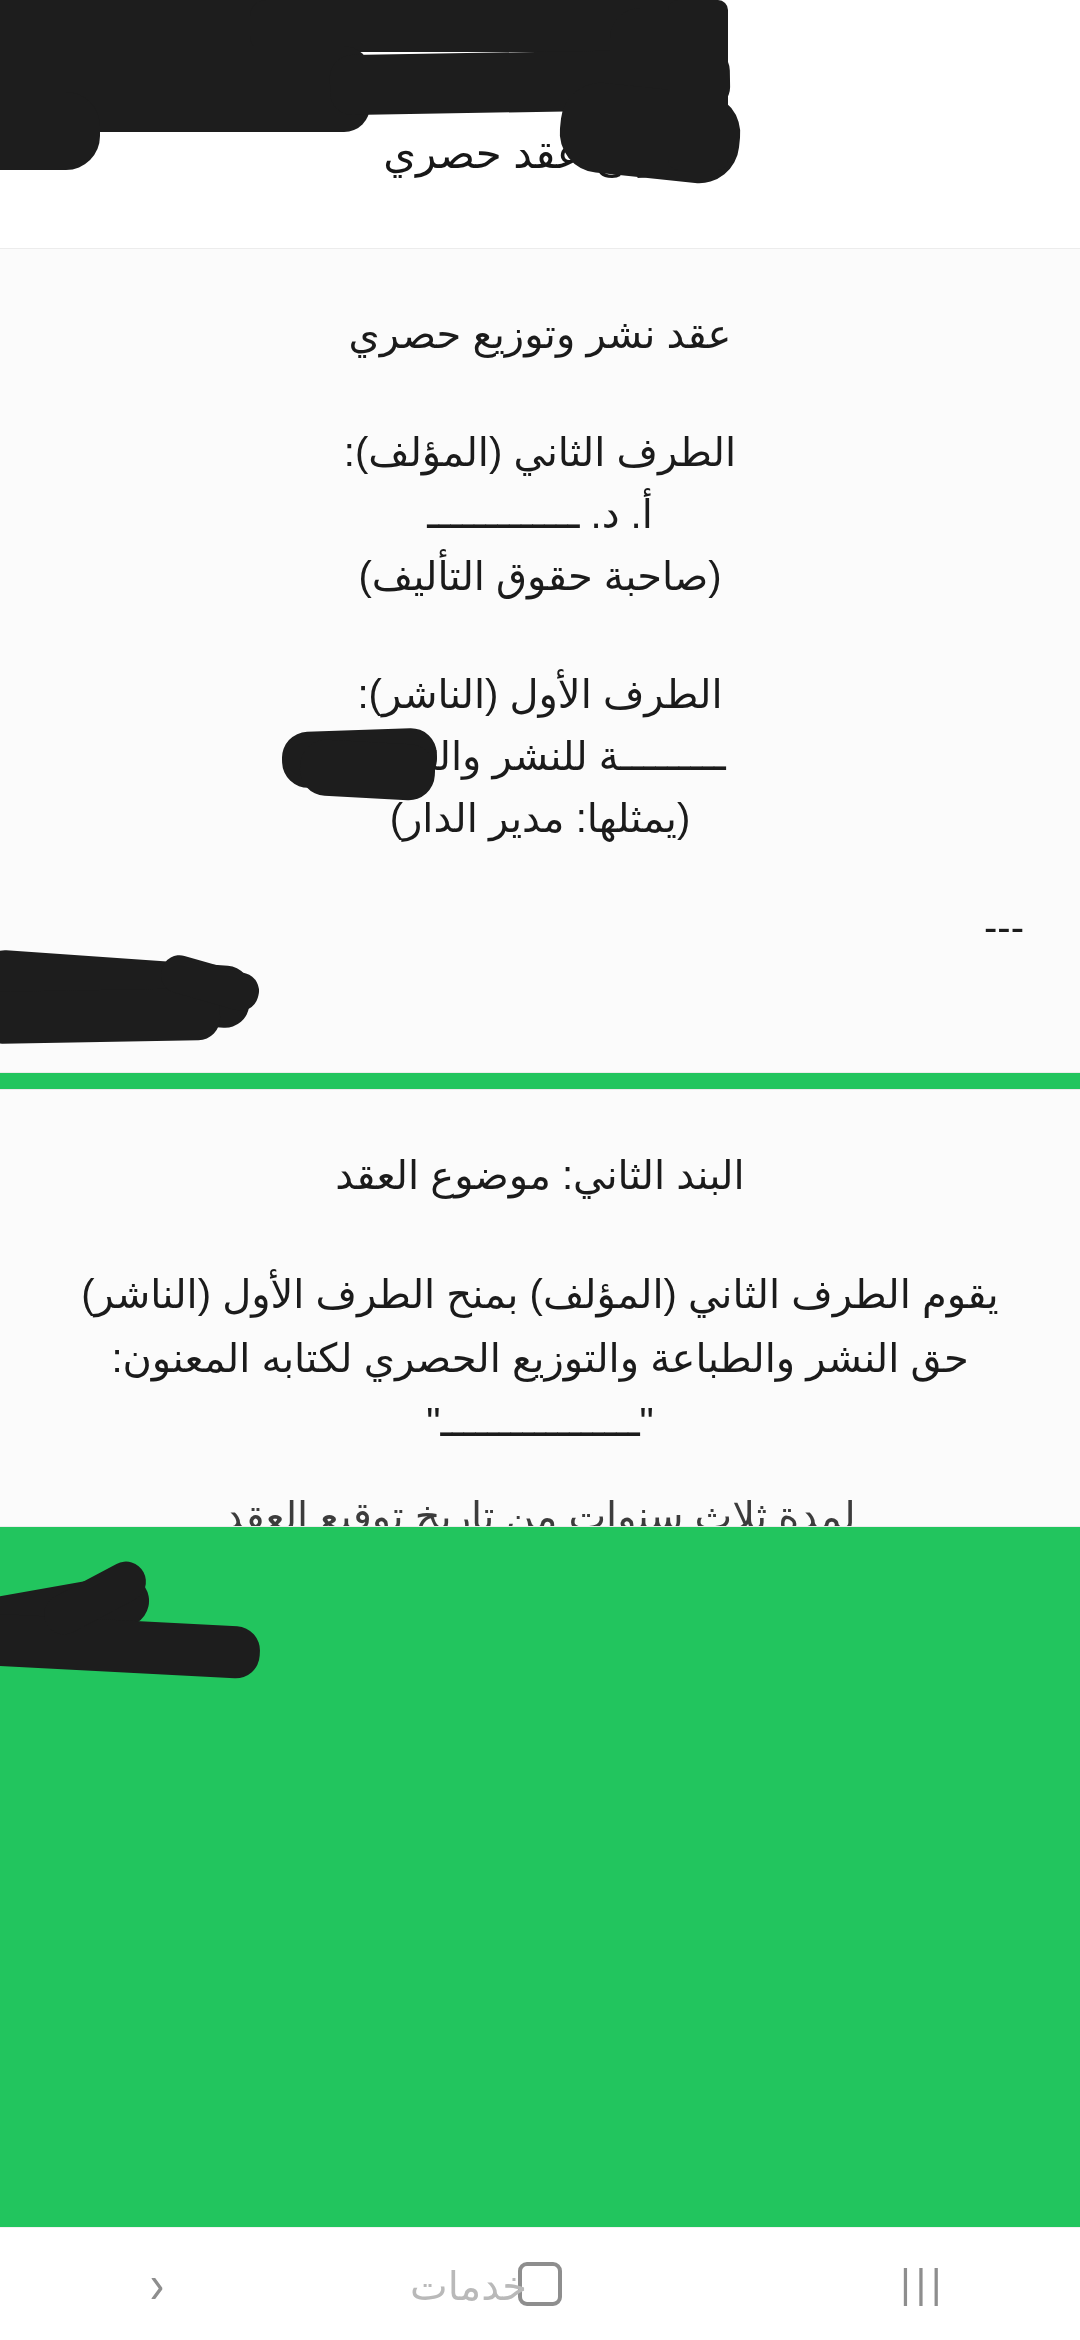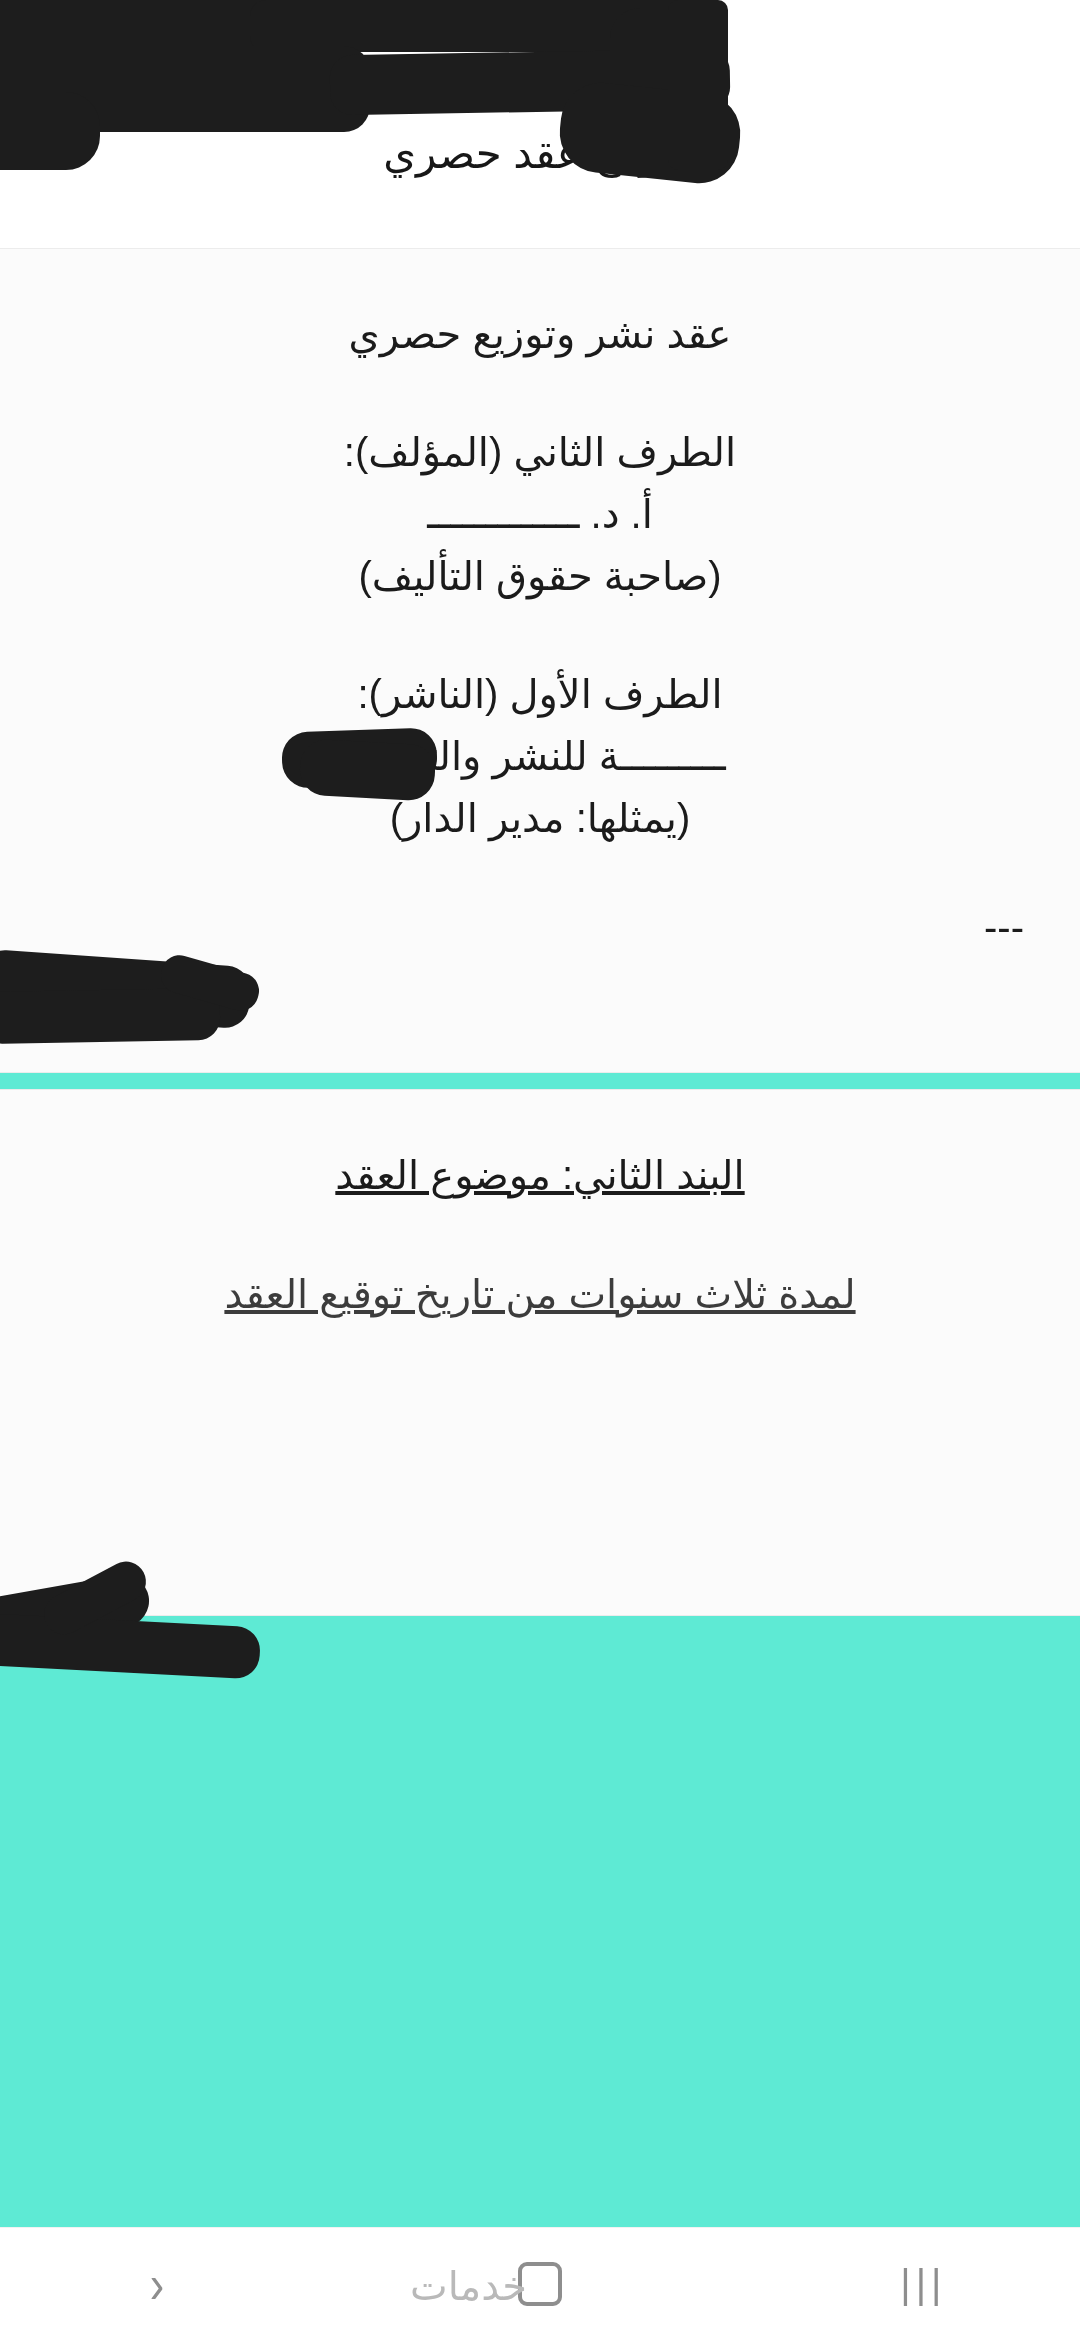--- a/index.html
+++ b/index.html
@@ -41,42 +41,41 @@
     font-size: 42px;
     line-height: 1.25;
     color: #171717;
     letter-spacing: 0.2px;
   }
 
   
   .cards {
     flex: 1 1 auto;
     position: relative;
-    background: #5eead4;
+    background: #22c55e;
     padding: 0;
   }
   .card {
     background: #fbfbfb;
     border: 1px solid #ececec;
     border-left: none;
     border-right: none;
     box-sizing: border-box;
     padding: 54px 56px 60px 56px;
   }
   .card + .card {
     margin-top: 16px;
   }
   .card.first {
     height: 825px;
   }
   .card.second {
-    height: 527px;
+    height: 438px;
     overflow: hidden;
     padding-bottom: 8px;
-    text-decoration: underline;
   }
   .para {
     font-size: 40px;
     line-height: 1.55;
     color: #1b1b1b;
     margin: 0 0 56px 0;
     white-space: pre-line;
     text-align: right;
   }
   .para.center {
@@ -214,20 +213,21 @@
 أ. د. ـــــــــــــ
 (صاحبة حقوق التأليف)</p>
       <p class="para center">الطرف الأول (الناشر):
 ـــــــــة للنشر والتوزيع
 (يمثلها: مدير الدار)</p>
       <p class="dashes">---</p>
     </div>
 
     <div class="card second">
       <p class="para center">البند الثاني: موضوع العقد</p>
+      <p class="para justified block">يقوم الطرف الثاني (المؤلف) بمنح الطرف الأول (الناشر) حق النشر والطباعة والتوزيع الحصري لكتابه المعنون: "ـــــــــــــــــ"</p>
       <p class="para justified clipped">لمدة ثلاث سنوات من تاريخ توقيع العقد</p>
     </div>
 
     <div class="redaction r-name1"></div>
     <div class="redaction r-name1b"></div>
     <div class="redaction r-name2"></div>
     <div class="redaction r-name2b"></div>
     <div class="redaction r-name2c"></div>
     <div class="redaction r-book"></div>
     <div class="redaction r-book2"></div>

